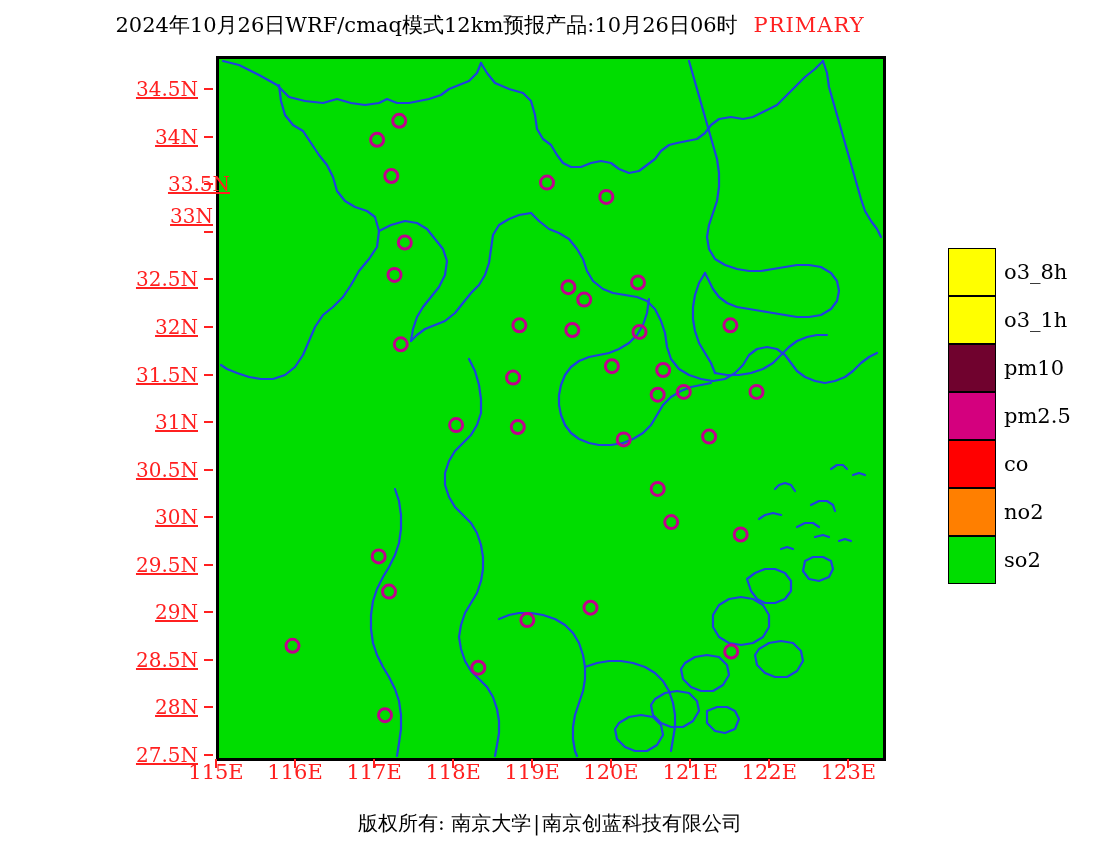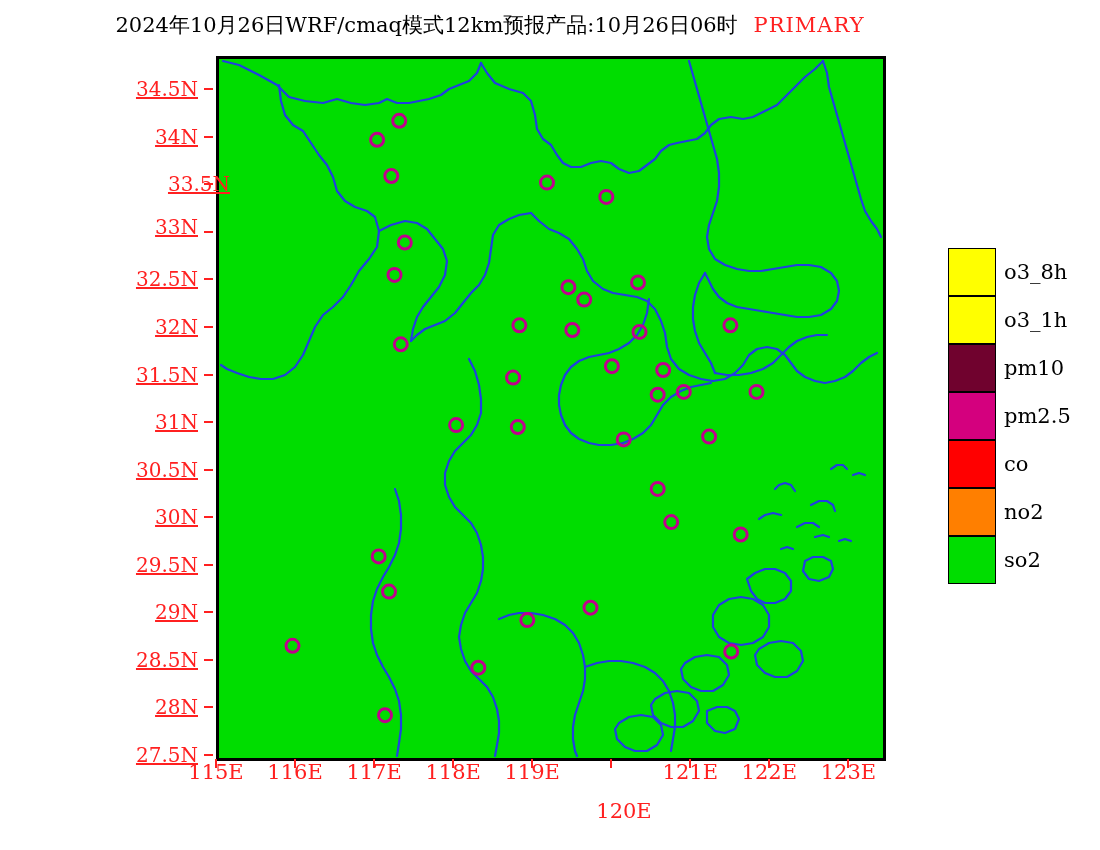--- a/index.html
+++ b/index.html
@@ -297,21 +297,21 @@
   </div>
 
   <div id="y-axis">
       <div class="tick tick-y" style="top: 88.2857px;"></div>
       <div class="ylabel-wrap" style="top: 79.2857px;">34.5N</div>
       <div class="tick tick-y" style="top: 135.837px;"></div>
       <div class="ylabel-wrap" style="top: 126.837px;">34N</div>
       <div class="tick tick-y" style="top: 183.388px;"></div>
       <div class="ylabel-wrap" style="top: 174.388px; margin-left: 32px;">33.5N</div>
       <div class="tick tick-y" style="top: 230.939px;"></div>
-      <div class="ylabel-wrap" style="top: 217px;">33N</div>
+      <div class="ylabel-wrap" style="top: 206px; padding-left: 15px;">33N</div>
       <div class="tick tick-y" style="top: 278.49px;"></div>
       <div class="ylabel-wrap" style="top: 269.49px;">32.5N</div>
       <div class="tick tick-y" style="top: 326.041px;"></div>
       <div class="ylabel-wrap" style="top: 317.041px;">32N</div>
       <div class="tick tick-y" style="top: 373.592px;"></div>
       <div class="ylabel-wrap" style="top: 364.592px;">31.5N</div>
       <div class="tick tick-y" style="top: 421.143px;"></div>
       <div class="ylabel-wrap" style="top: 412.143px;">31N</div>
       <div class="tick tick-y" style="top: 468.694px;"></div>
       <div class="ylabel-wrap" style="top: 459.694px;">30.5N</div>
@@ -333,21 +333,21 @@
       <div class="xlabel-wrap" style="left: 156px;">115E</div>
       <div class="tick tick-x" style="left: 294.048px;"></div>
       <div class="xlabel-wrap" style="left: 235.048px;">116E</div>
       <div class="tick tick-x" style="left: 373.095px;"></div>
       <div class="xlabel-wrap" style="left: 314.095px;">117E</div>
       <div class="tick tick-x" style="left: 452.143px;"></div>
       <div class="xlabel-wrap" style="left: 393.143px;">118E</div>
       <div class="tick tick-x" style="left: 531.19px;"></div>
       <div class="xlabel-wrap" style="left: 472.19px;">119E</div>
       <div class="tick tick-x" style="left: 610.238px;"></div>
-      <div class="xlabel-wrap" style="left: 564px; margin-top: 39px;">120E</div>
+      <div class="xlabel-wrap" style="left: 551px;">120E</div>
       <div class="tick tick-x" style="left: 689.286px;"></div>
       <div class="xlabel-wrap" style="left: 630.286px;">121E</div>
       <div class="tick tick-x" style="left: 768.333px;"></div>
       <div class="xlabel-wrap" style="left: 709.333px;">122E</div>
       <div class="tick tick-x" style="left: 847.381px;"></div>
       <div class="xlabel-wrap" style="left: 788.381px;">123E</div>
     </div>
 
   <div id="legend">
       <div class="legend-row">
@@ -373,14 +373,17 @@
       <div class="legend-row">
         <div class="legend-swatch" style="background: rgb(255, 127, 0);"></div>
         <div class="legend-label">no2</div>
       </div>
       <div class="legend-row">
         <div class="legend-swatch" style="background: rgb(0, 221, 0);"></div>
         <div class="legend-label">so2</div>
       </div>
     </div>
 
+  <div id="footer">
+    <span>版权所有: 南京大学</span><span class="sep">|</span><span>南京创蓝科技有限公司</span>
+  </div>
 
 </div>
 
 </body></html>

